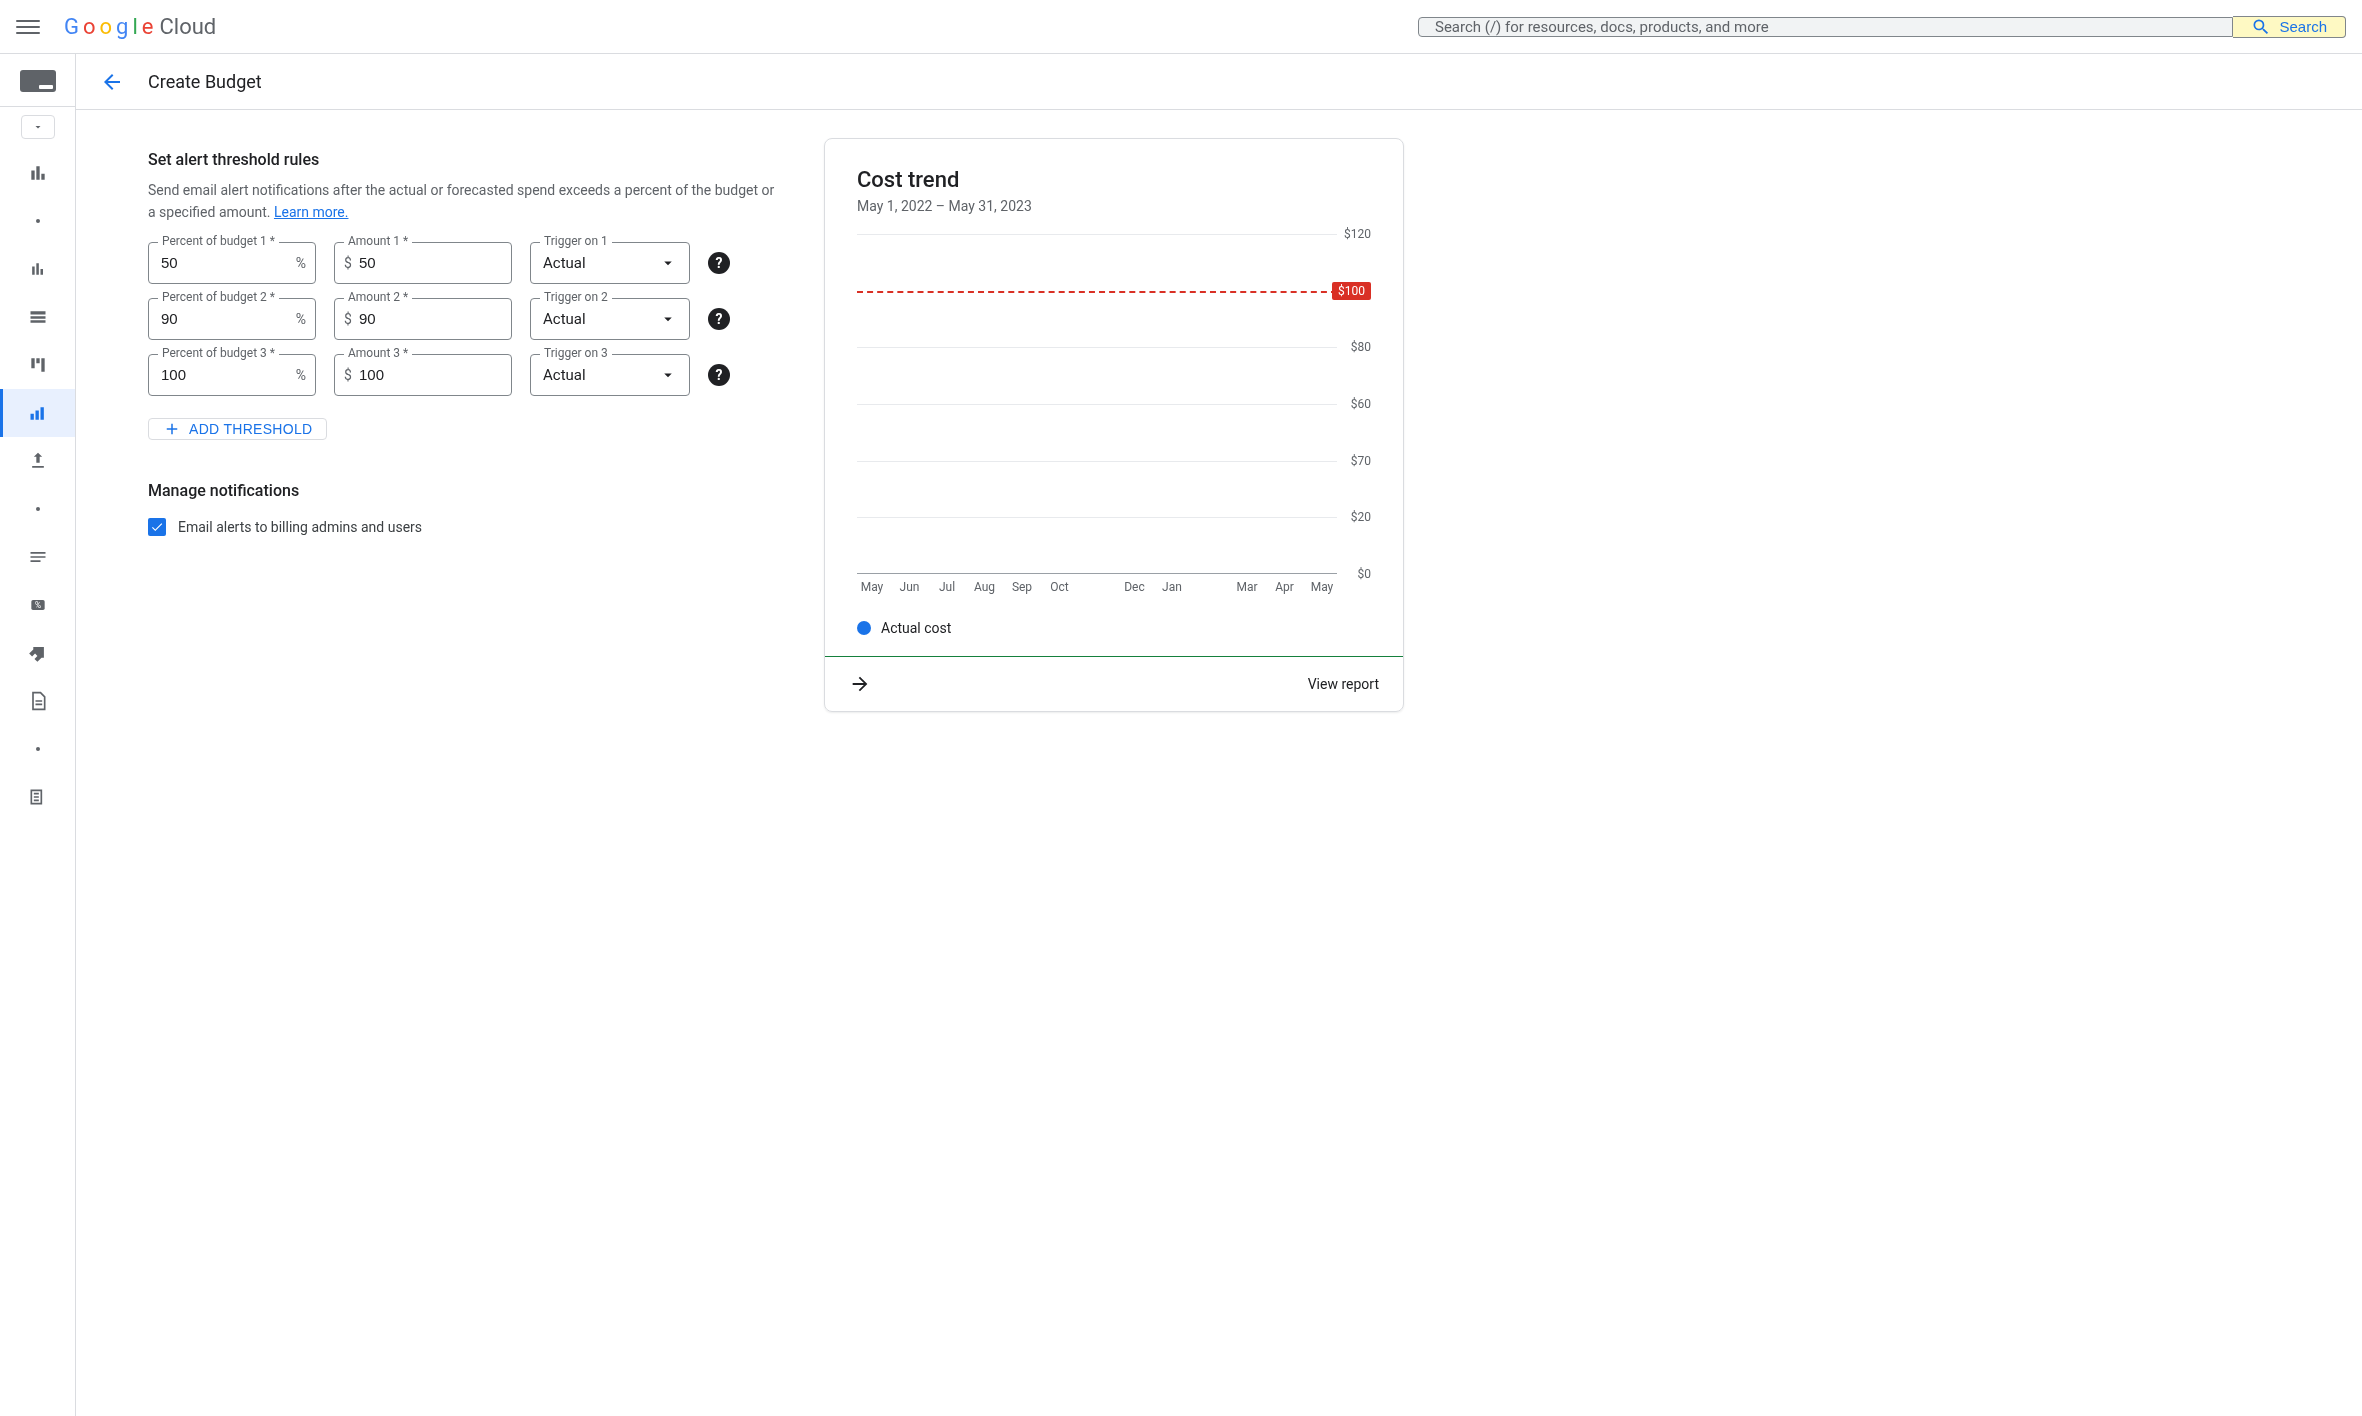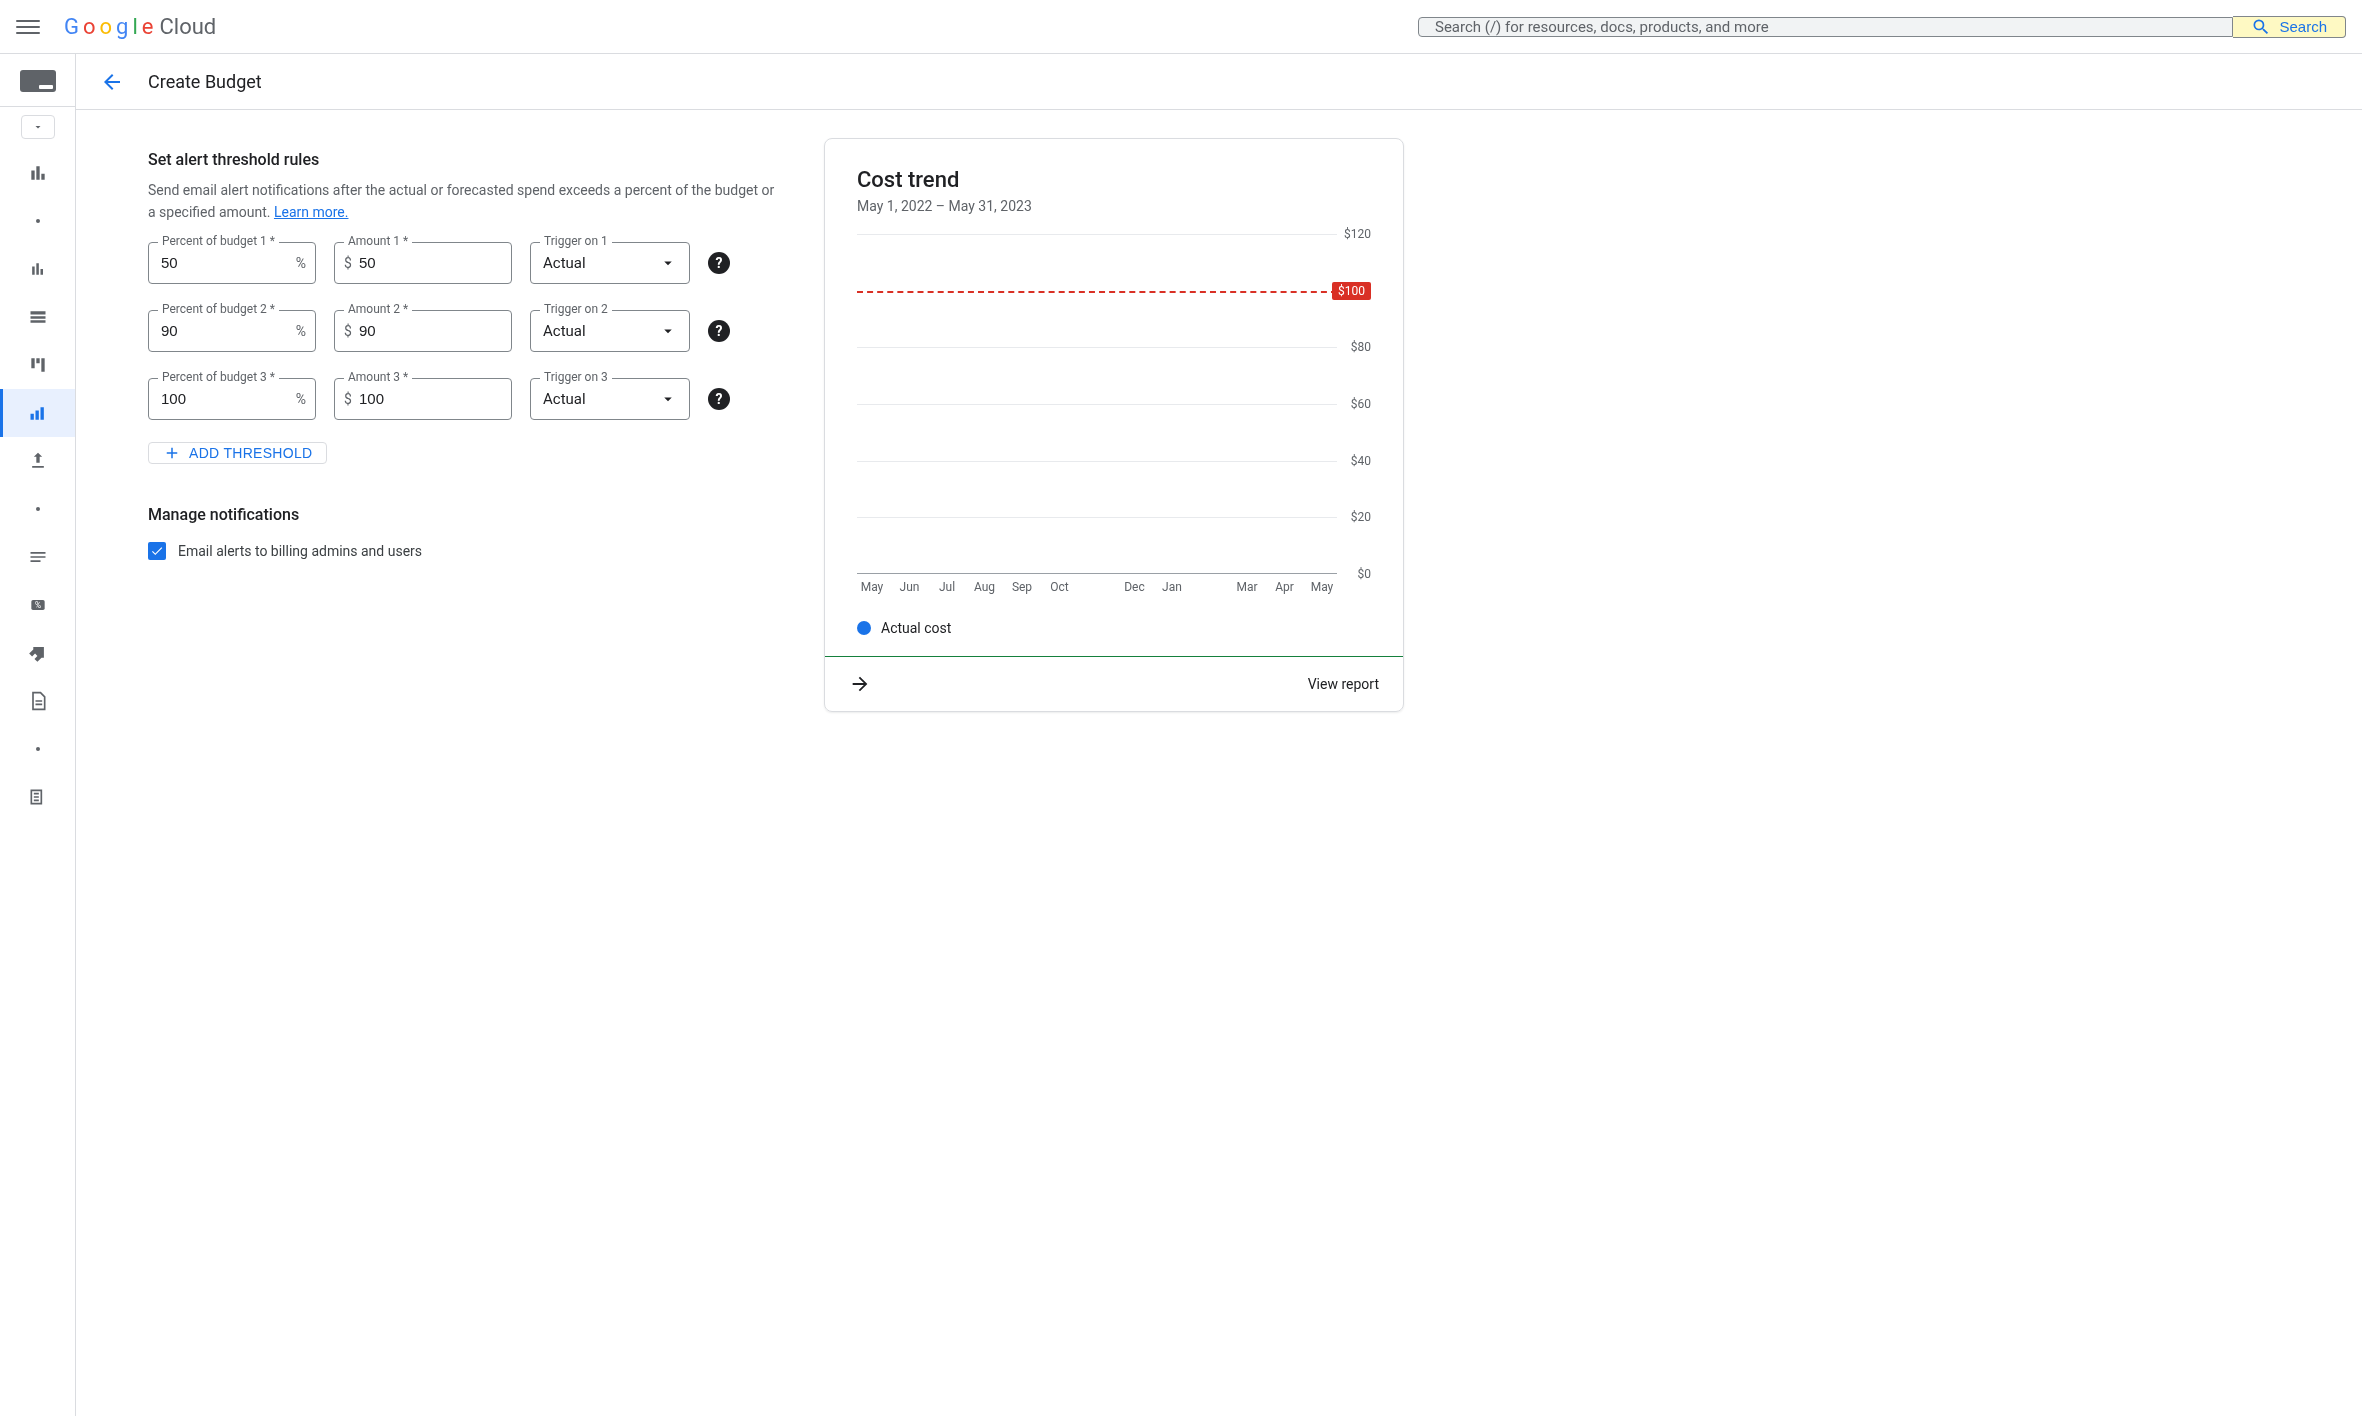--- a/index.html
+++ b/index.html
@@ -117,21 +117,21 @@
     width:24px;height:24px;border-radius:50%;background:#1a73e8;color:#fff;
     display:flex;align-items:center;justify-content:center;font-size:13px;font-weight:500;
   }
   .step-badge svg{width:16px;height:16px;fill:#fff;}
   .step-title { font-size:20px; font-weight:600; }
   .step-line { width:1px; height:26px; background:#9aa0a6; margin-left:12px;}
   .section { margin-left:44px; margin-top:12px; }
   .section h3 { font-size:16px; font-weight:500; color:#202124; margin-bottom:10px;}
   .section p.desc { font-size:14px; color:#5f6368; line-height:1.6; }
   .section p.desc a { color:#1a73e8; text-decoration:underline; cursor:pointer;}
-  .rules { margin-top:18px; display:flex; flex-direction:column; gap:26px;}
+  .rules { margin-top:18px; display:flex; flex-direction:column; gap:14px;}
   .rule-row { display:flex; gap:18px; align-items:center;}
   .field {
     position:relative;
   }
   .field input, .field .select {
     border:1px solid #80868b; border-radius:4px; height:42px;
     padding:0 12px; font-size:15px; color:#202124; background:#fff;
     display:flex; align-items:center;
   }
   .field .float-label {
@@ -423,21 +423,21 @@
       <div class="card">
         <div class="card-body">
           <div class="card-title">Cost trend</div>
           <div class="card-sub">May 1, 2022 – May 31, 2023</div>
 
           <div class="chart-area" id="chart-area">
               <div class="y-label" style="top: 100%;">$0</div>
               <div class="grid-line" style="top: 83.3333%;"></div>
               <div class="y-label" style="top: 83.3333%;">$20</div>
               <div class="grid-line" style="top: 66.6667%;"></div>
-              <div class="y-label" style="top: 66.6667%;">$40</div>
+              <div class="y-label" style="top: 66.6667%;">$70</div>
               <div class="grid-line" style="top: 50%;"></div>
               <div class="y-label" style="top: 50%;">$60</div>
               <div class="grid-line" style="top: 33.3333%;"></div>
               <div class="y-label" style="top: 33.3333%;">$80</div>
               <div class="grid-line" style="top: 0%;"></div>
               <div class="y-label" style="top: 0%;">$120</div>
               <div class="x-axis"></div>
               <div class="budget-line" style="top: 16.6667%;"></div>
               <div class="budget-tag" style="top: 16.6667%;">$100</div>
             </div>

